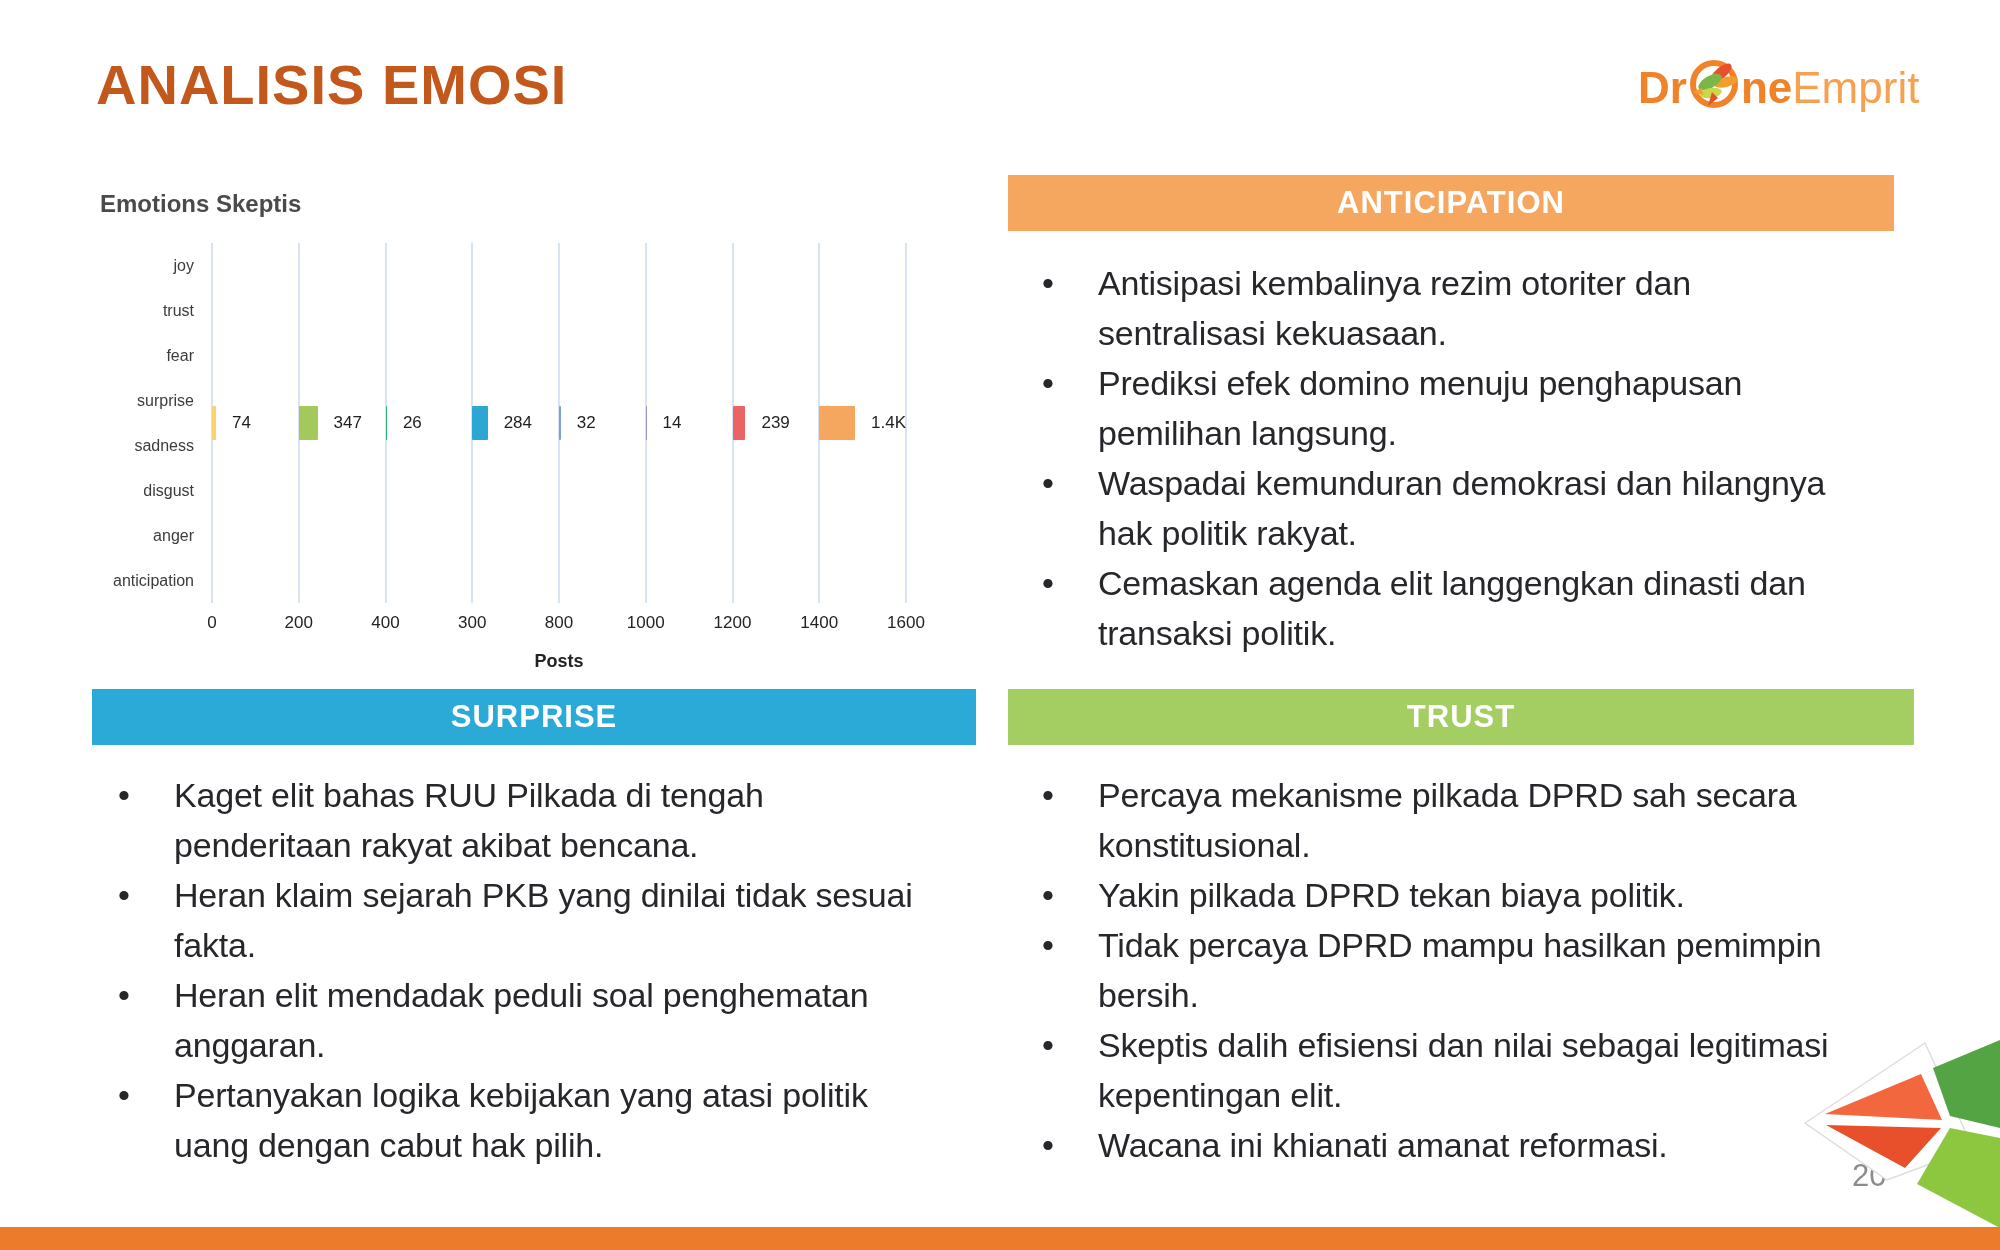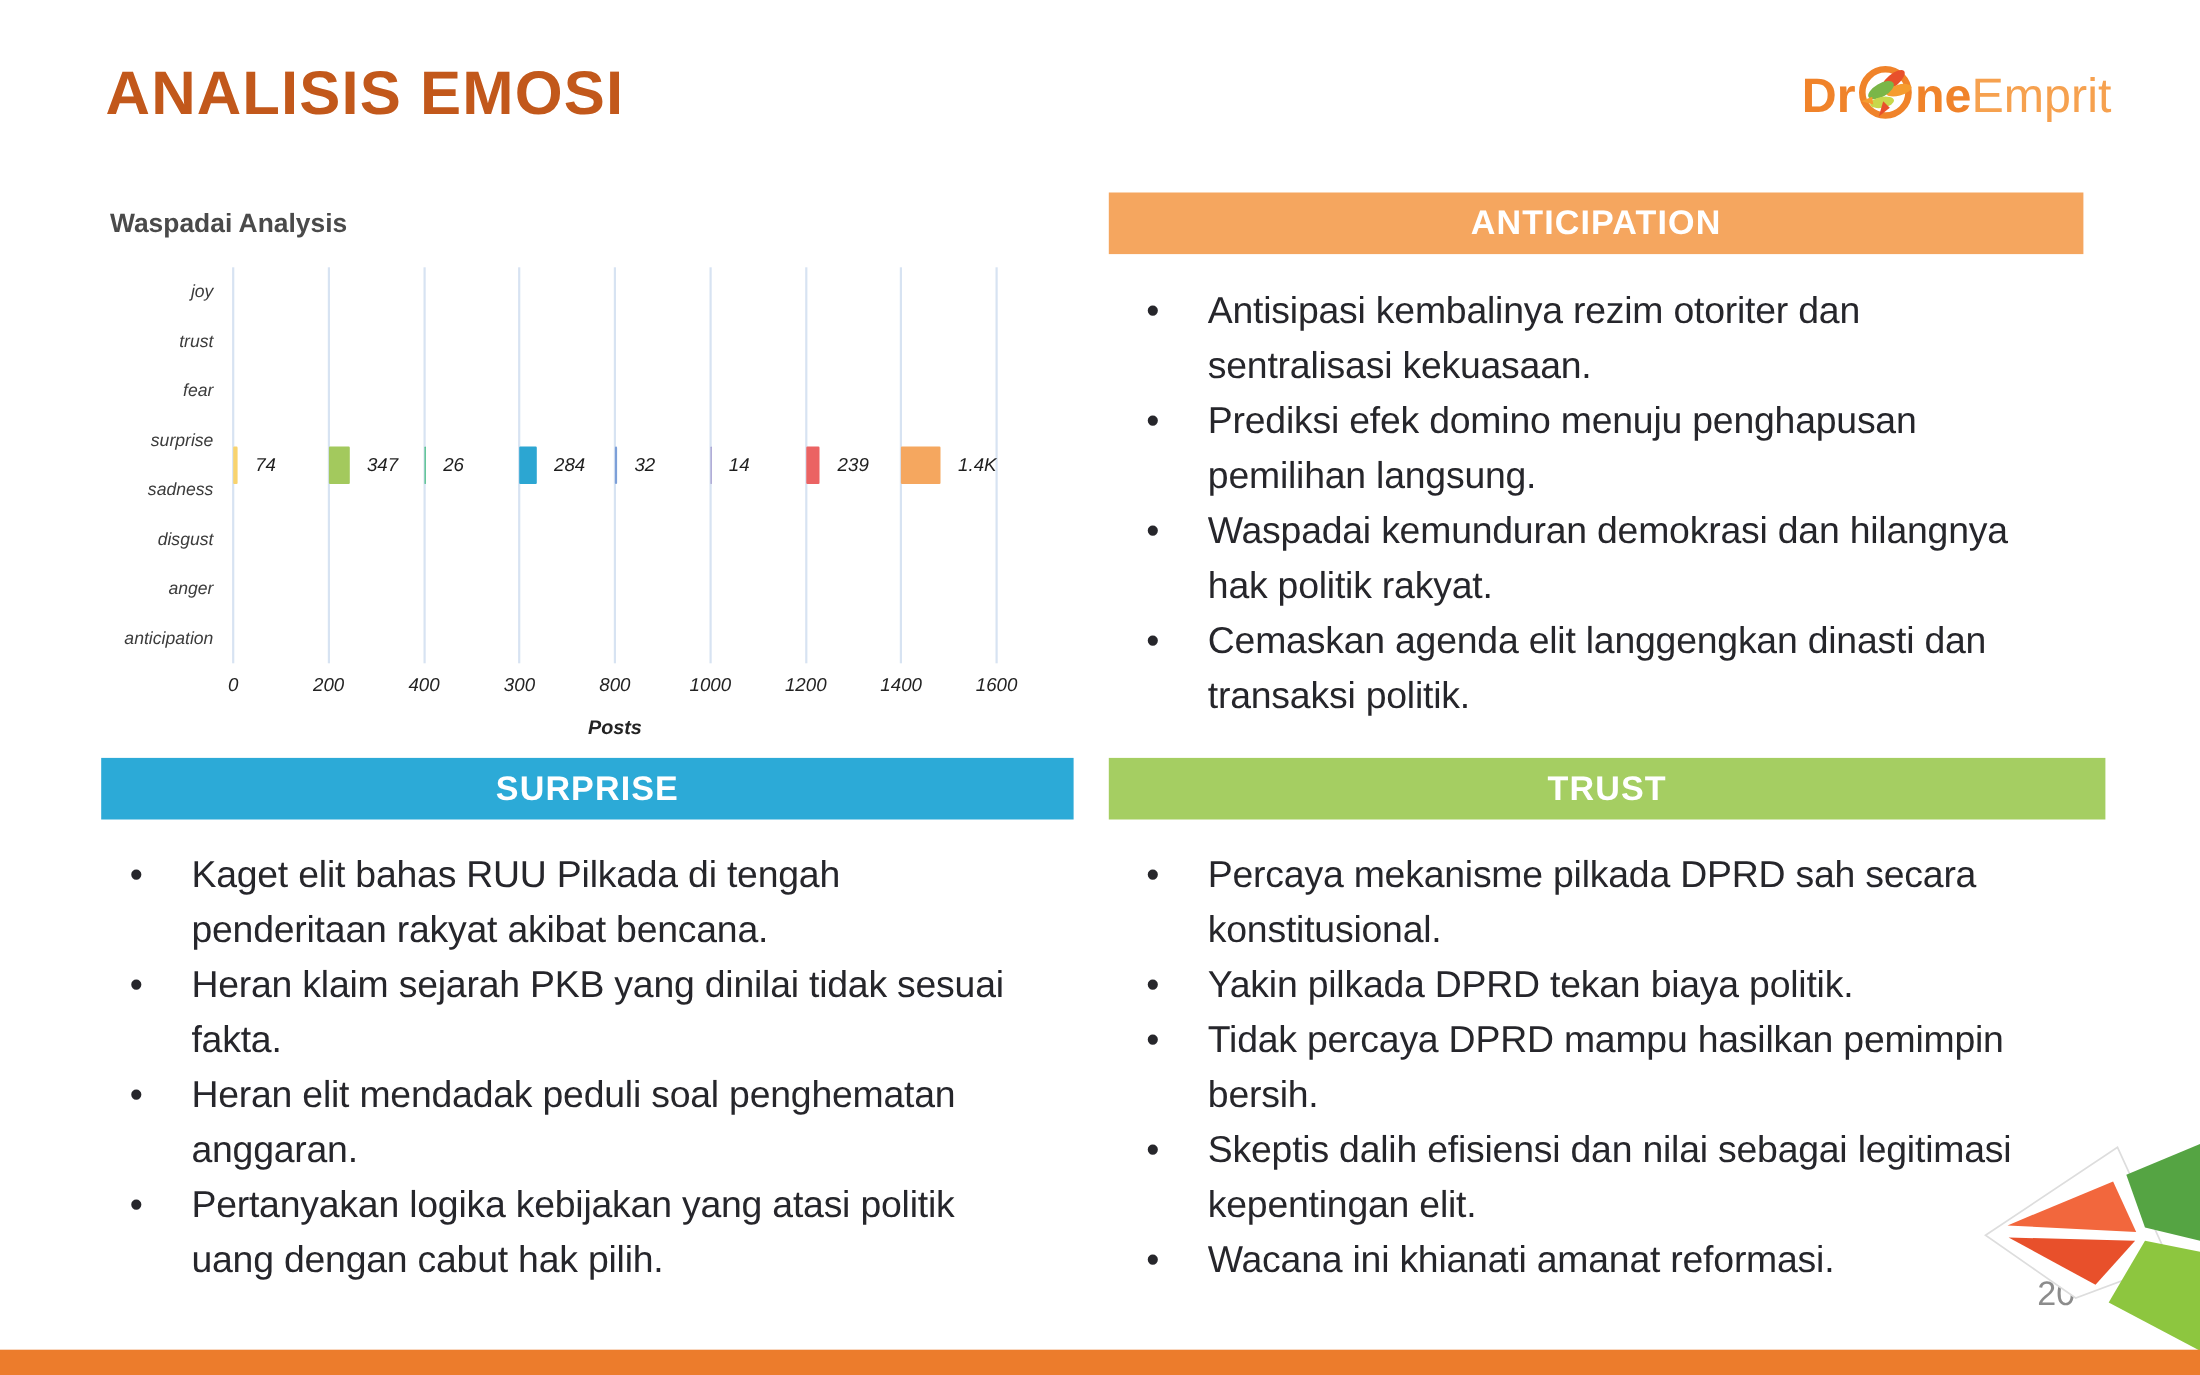--- a/index.html
+++ b/index.html
@@ -18,21 +18,21 @@
     font-size:44px; font-weight:bold; color:#f0832a; line-height:1;
   }
   .logo .light{font-weight:normal; color:#f6a14f;}
   .logo svg{margin:0 1px;}
   
   .chart-title{
     position:absolute; left:100px; top:190px;
     font-size:24px; font-weight:bold; color:#4a4a4a;
   }
   .chart{
-    position:absolute; left:100px; top:243px; width:806px; height:360px;font-style:italic;
+    position:absolute; left:100px; top:243px; width:806px; height:360px;
   }
   .ylabels{
     position:absolute; left:0; top:0; width:108px; height:360px;
     display:flex; flex-direction:column;
   }
   .ylabel{
     flex:1; display:flex; align-items:center; justify-content:flex-end;
     padding-right:14px; font-size:16px; color:#3c3c3c;
   }
   .plot{
@@ -115,21 +115,21 @@
           <ellipse cx="23" cy="35" rx="11" ry="5" fill="#c8d84b" transform="rotate(-10 23 35)"></ellipse>
           <path d="M14 30 L4 34 L15 37 Z" fill="#f59c2f"></path>
           <path d="M24 34 L20 48 L30 40 Z" fill="#e8502b"></path>
         </g>
       </svg>
     </span>
     <span>ne</span>
     <span class="light">Emprit</span>
   </div>
 
-  <div class="chart-title">Waspadai Analysis</div>
+  <div class="chart-title">Emotions Skeptis</div>
 
   <div class="chart">
     <div class="ylabels" id="chart-ylabels">
         <div class="ylabel">joy</div>
         <div class="ylabel">trust</div>
         <div class="ylabel">fear</div>
         <div class="ylabel">surprise</div>
         <div class="ylabel">sadness</div>
         <div class="ylabel">disgust</div>
         <div class="ylabel">anger</div>

